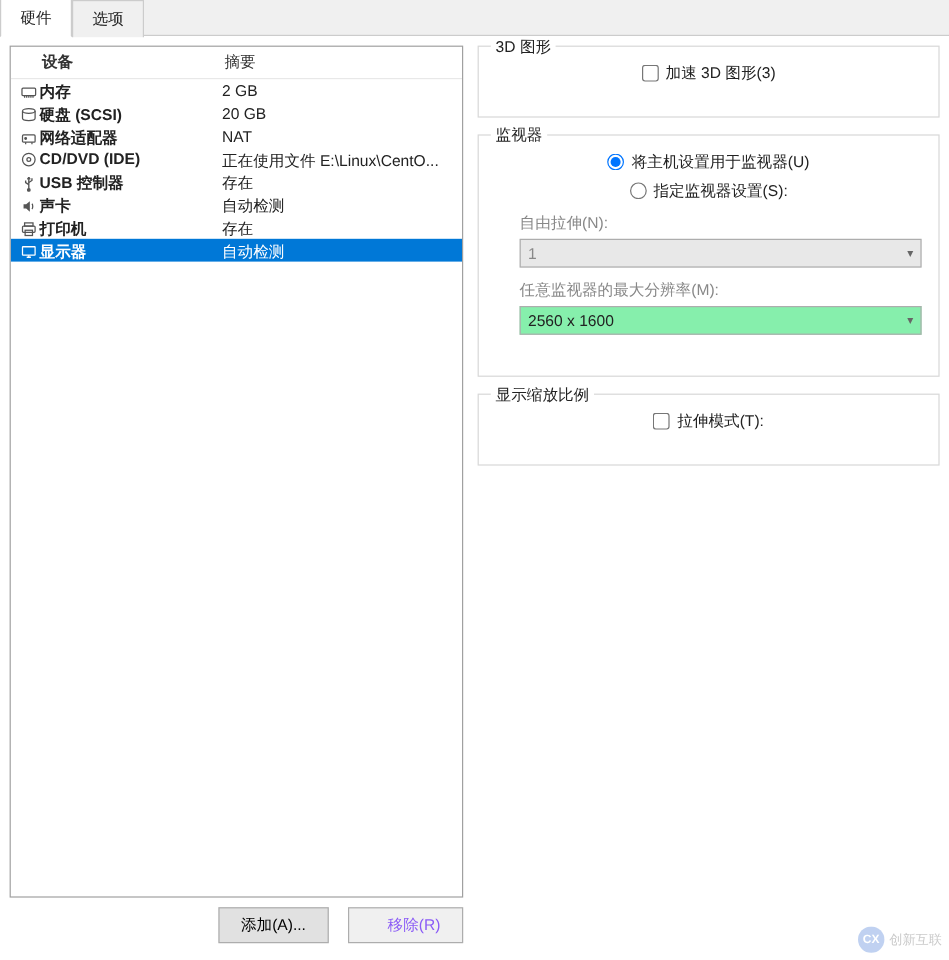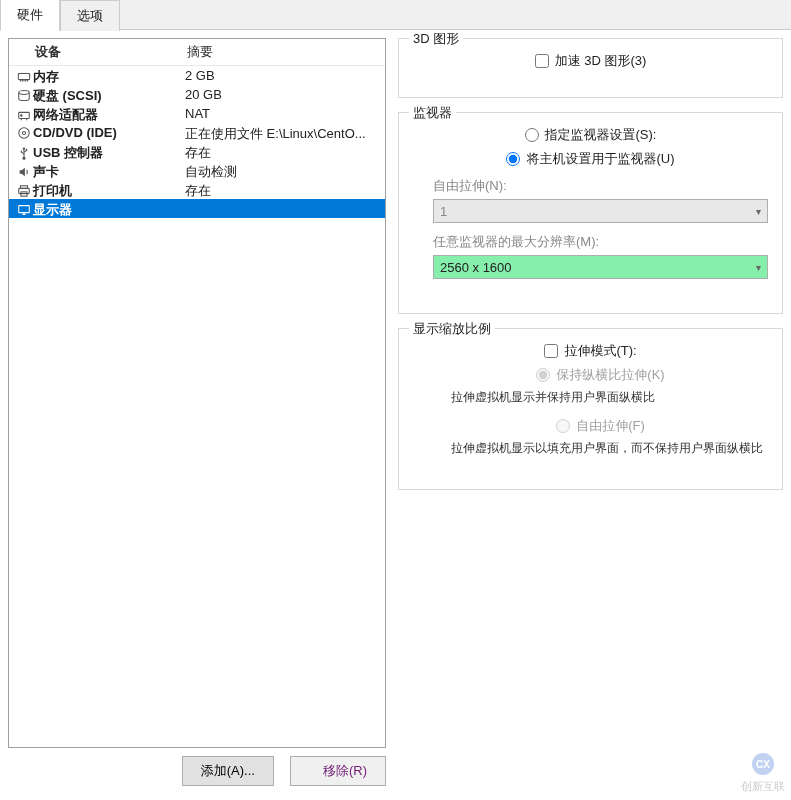--- a/index.html
+++ b/index.html
@@ -5,44 +5,44 @@
   * { box-sizing: border-box; margin: 0; padding: 0; }
   body { font-family: "Microsoft YaHei", Tahoma, sans-serif; font-size: 13px; color: #222; background: #fff; width: 791px; }
   .tabs { display: flex; height: 30px; align-items: center; border-bottom: 1px solid #ccc; background: #f0f0f0; }
   .tab { padding: 6px 16px; border: 1px solid #ccc; border-bottom: none; background: #f0f0f0; margin-bottom: -1px; cursor: pointer; }
   .tab.active { background: #fff; border-bottom: 1px solid #fff; }
   .main { display: flex; padding: 8px; gap: 12px; }
   .left { width: 378px; display: flex; flex-direction: column; }
   .hw-list { border: 1px solid #a0a0a0; height: 710px; overflow: auto; }
   .hw-header { display: flex; padding: 4px 8px; border-bottom: 1px solid #e8e8e8; color: #333; }
   .hw-row { display: flex; align-items: flex-start; padding: 2px 6px; height: 19px; cursor: pointer; }
-  .hw-row.selected { background: #0078d7; color: #fff; flex-direction: column; }
+  .hw-row.selected { background: #0078d7; color: #fff; }
   .hw-row.selected .hw-icon { color: #fff; }
   .hw-col1 { width: 170px; display: flex; align-items: center; font-weight: bold; }
   .hw-col2 { flex: 1; overflow: hidden; text-overflow: ellipsis; white-space: nowrap; }
   .hw-icon { width: 18px; display: inline-flex; justify-content: center; color: #555; }
   .hw-icon svg { width: 14px; height: 14px; }
   .btn-row { display: flex; justify-content: flex-end; gap: 16px; margin-top: 8px; }
   .btn { padding: 5px 18px; border: 1px solid #adadad; background: #e1e1e1; cursor: pointer; font-size: 13px; }
-  .btn:disabled { color: #701a75; background: #f0f0f0; cursor: default; padding-left: 32px; }
+  .btn:disabled { color: #8b5cf6; background: #f0f0f0; cursor: default; padding-left: 32px; }
   .right { flex: 1; }
   .groupbox { border: 1px solid #d8d8d8; padding: 10px 14px 24px; margin-bottom: 14px; position: relative; }
   .groupbox-title { position: absolute; top: -9px; left: 10px; background: #fff; padding: 0 4px; font-size: 13px; }
   .checkbox-row, .radio-row { display: flex; align-items: center; gap: 6px; padding: 3px 0; justify-content: center; }
   .indent { margin-left: 20px; }
   .field-label { margin: 6px 0 4px; }
   .select-box { height: 24px; border: 1px solid #adadad; background: #e8e8e8; padding: 2px 6px; display: flex; align-items: center; justify-content: space-between; position: relative; }
   .select-box.enabled { background: #86efac; }
   .select-box .chev { position: absolute; right: 6px; color: #666; font-size: 10px; }
   .select-wrap { margin: 2px 0 10px; }
   .muted { color: #888; }
   .desc { margin: 2px 0 8px 18px; font-size: 12px; color: #333; }
   input[type=checkbox], input[type=radio] { width: 14px; height: 14px; }
   input[type=checkbox]:disabled + span, input[type=radio]:disabled + span { color: #a0a0a0; }
-  .watermark { position: fixed; right: 6px; bottom: 6px; opacity: 0.35; display: flex; align-items: center; gap: 4px; font-size: 11px; color: #666; flex-direction: column; }
+  .watermark { position: fixed; right: 6px; bottom: 6px; opacity: 0.35; display: flex; align-items: center; gap: 4px; font-size: 11px; color: #666; }
   .watermark .wm-icon { width: 22px; height: 22px; border-radius: 50%; background: #4a7dd6; color: #fff; display: flex; align-items: center; justify-content: center; font-weight: bold; font-size: 10px; }
 </style>
 </head>
 <body>
 
 <div class="tabs">
   <div class="tab active">硬件</div>
   <div class="tab">选项</div>
 </div>
 
@@ -174,26 +174,26 @@
       <div class="groupbox-title">3D 图形</div>
       <label class="checkbox-row">
         <input type="checkbox" style="">
         <span>加速 3D 图形(3)</span>
       </label>
     </div>
 
     <div class="groupbox">
       <div class="groupbox-title">监视器</div>
       <label class="radio-row">
+        <input type="radio" name="mon" checked="" style="">
+        <span>将主机设置用于监视器(U)</span>
+      </label>
+      <label class="radio-row">
         <input type="radio" name="mon" style="">
         <span>指定监视器设置(S):</span>
-      </label>
-      <label class="radio-row">
-        <input type="radio" name="mon" checked="" style="">
-        <span>将主机设置用于监视器(U)</span>
       </label>
       <div class="indent">
         <div class="field-label muted">自由拉伸(N):</div>
         <div class="select-wrap">
           <div class="select-box">
             <span class="muted">1</span>
             <span class="chev">▾</span>
           </div>
         </div>
         <div class="field-label muted">任意监视器的最大分辨率(M):</div>
@@ -205,32 +205,20 @@
         </div>
       </div>
     </div>
 
     <div class="groupbox">
       <div class="groupbox-title">显示缩放比例</div>
       <label class="checkbox-row">
         <input type="checkbox" style="">
         <span>拉伸模式(T):</span>
       </label>
-      <div class="indent">
-        <label class="radio-row">
-          <input type="radio" name="stretch" checked="" disabled="" style="">
-          <span class="muted">保持纵横比拉伸(K)</span>
-        </label>
-        <div class="desc">拉伸虚拟机显示并保持用户界面纵横比</div>
-        <label class="radio-row">
-          <input type="radio" name="stretch" disabled="" style="">
-          <span class="muted">自由拉伸(F)</span>
-        </label>
-        <div class="desc">拉伸虚拟机显示以填充用户界面，而不保持用户界面纵横比</div>
-      </div>
     </div>
   </div>
 </div>
 
 <div class="watermark">
   <div class="wm-icon">CX</div>
   <span>创新互联</span>
 </div>
 
 </body></html>

